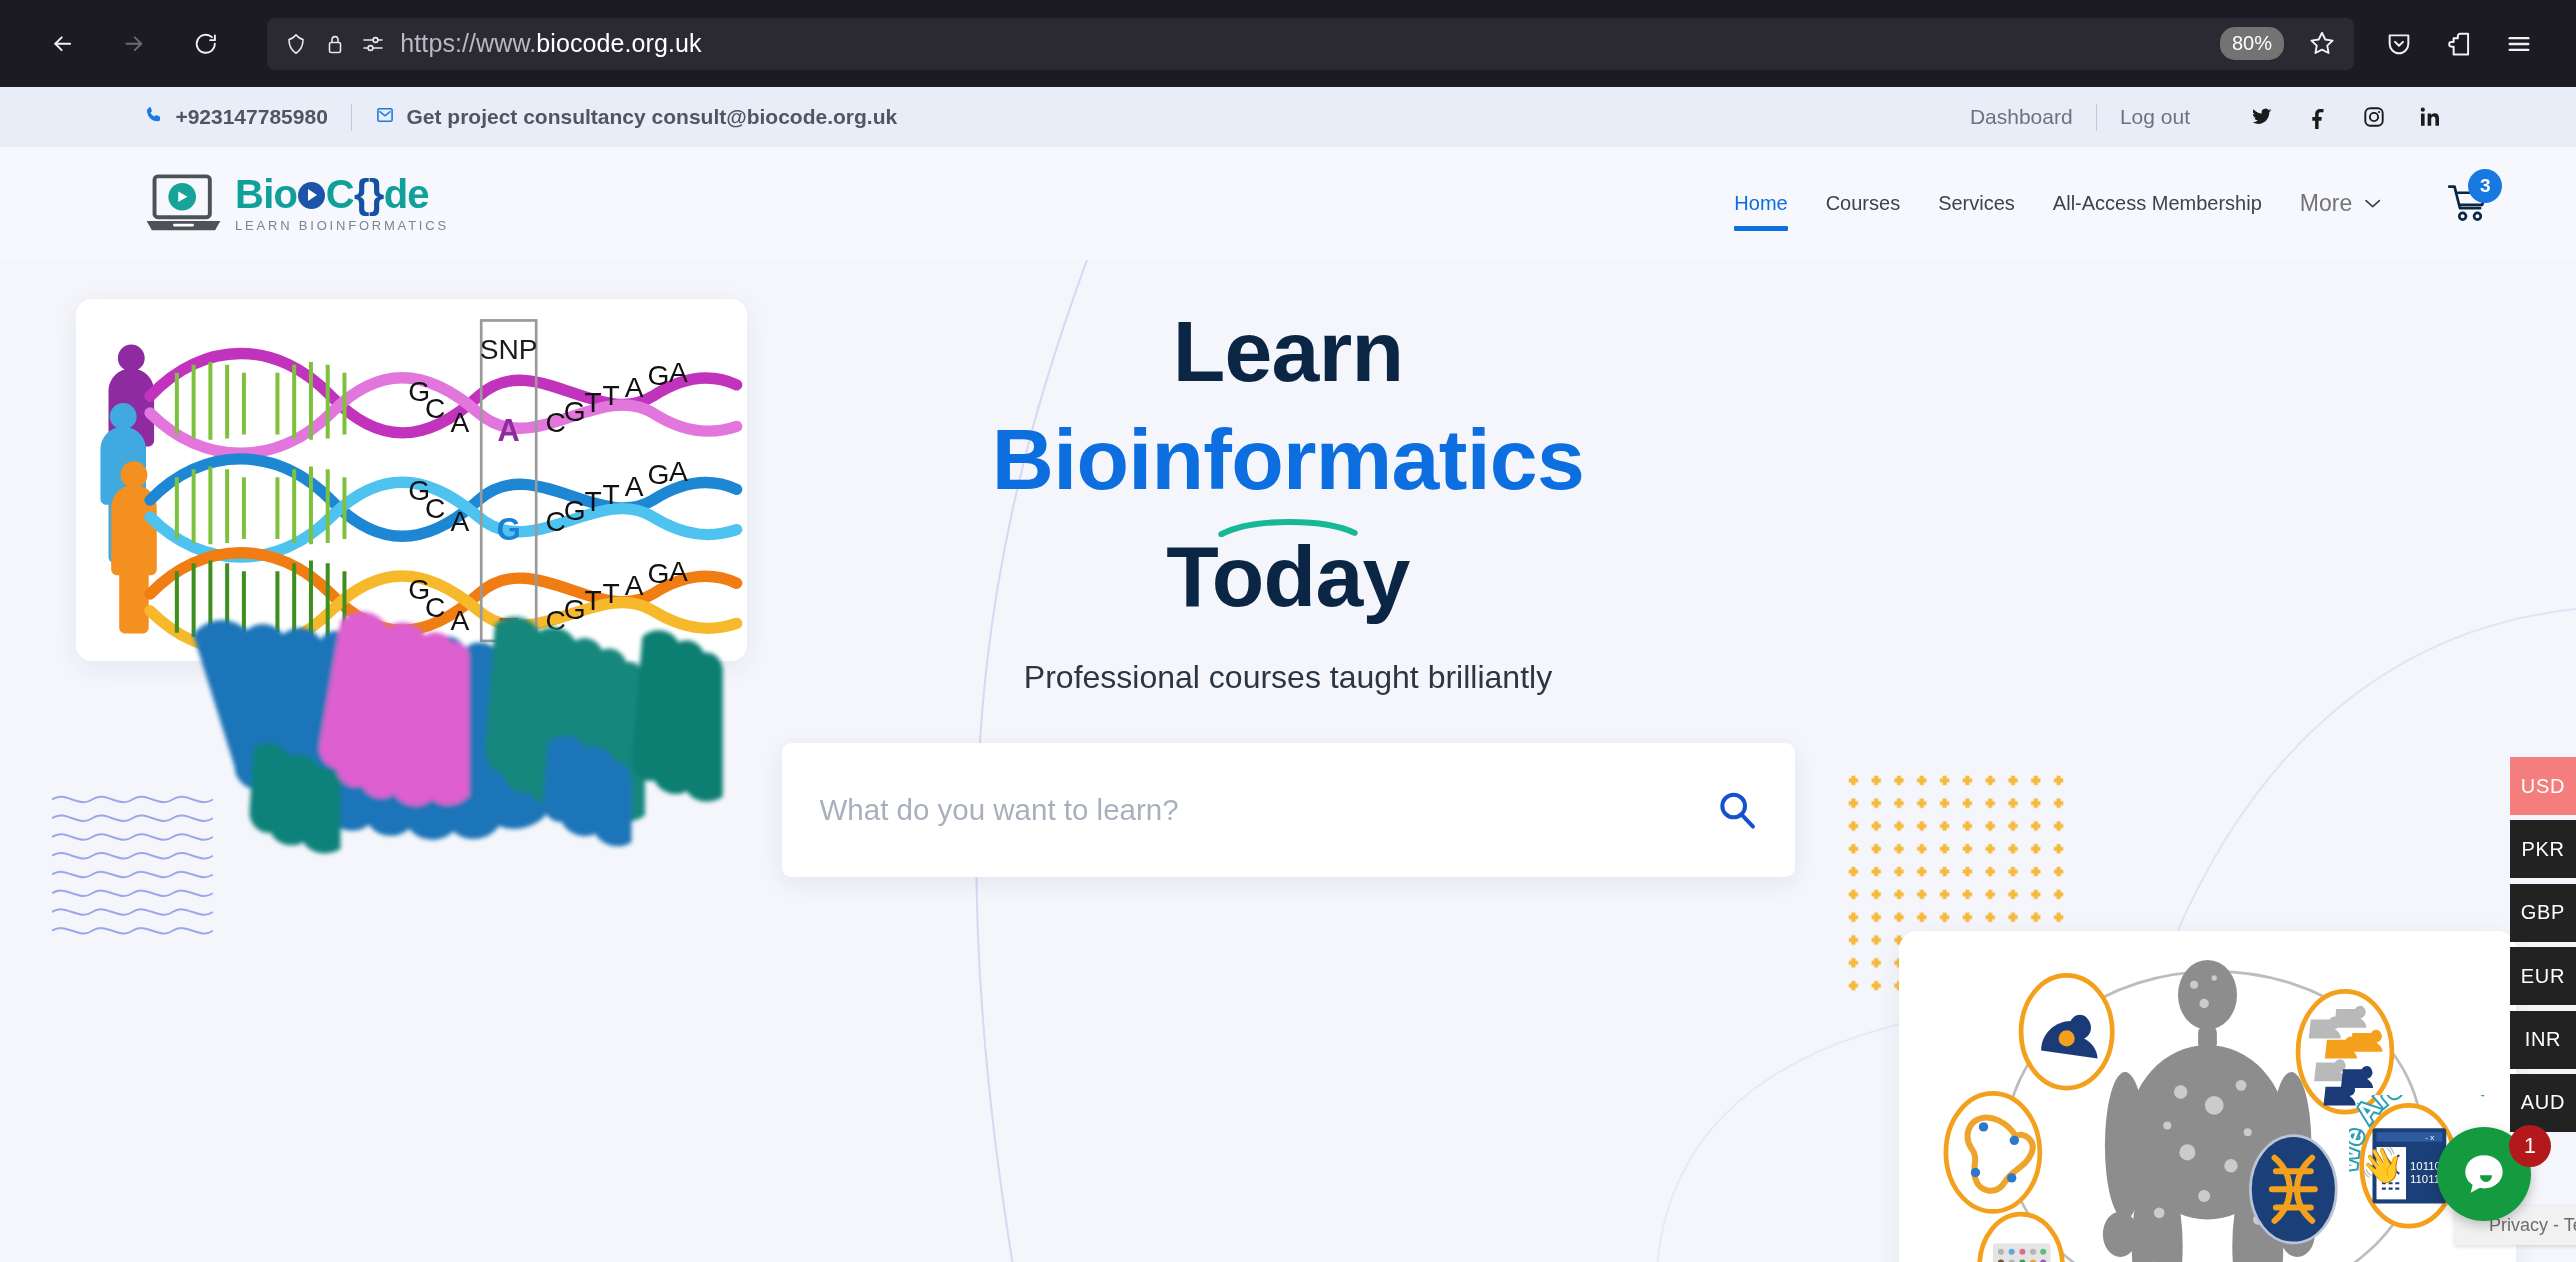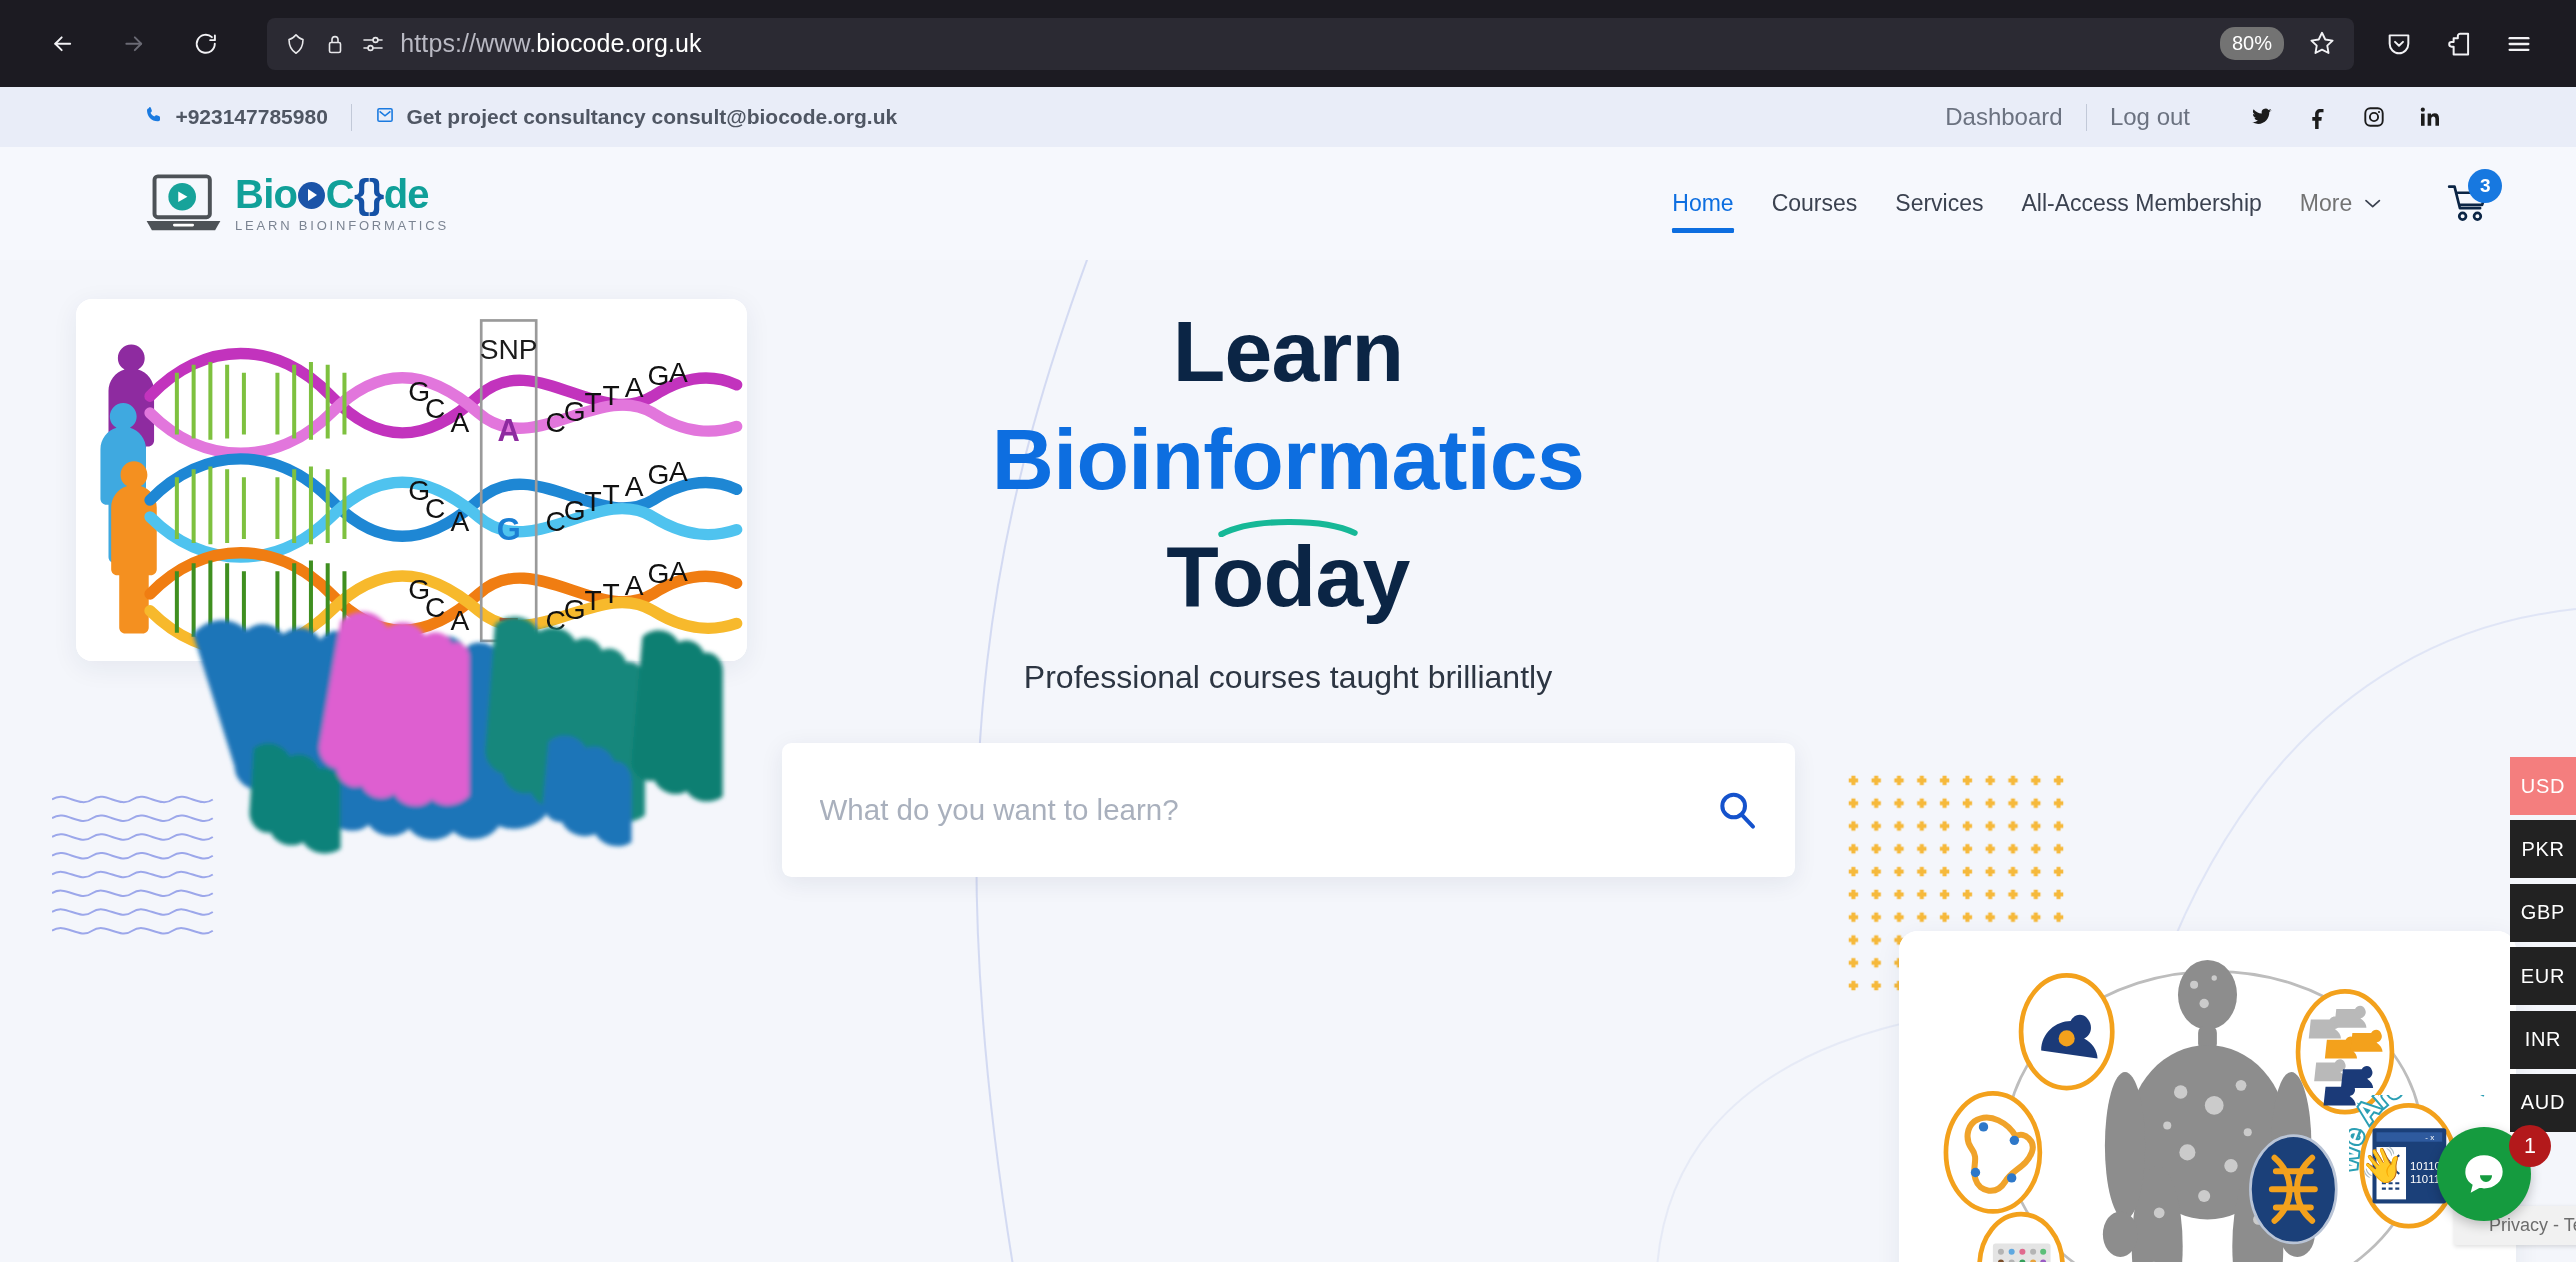--- a/index.html
+++ b/index.html
@@ -62,21 +62,21 @@
     background: #e9edf8;
     display: flex; align-items: center;
     padding: 0 134px 0 144px;
     font-size: 21px;
     color: #5d6470;
   }
   .util-left { display: flex; align-items: center; }
   .util-item { display: flex; align-items: center; gap: 11.4px; font-weight: 600; color: #4f5663; white-space: nowrap; }
   .util-sep { width: 1.3px; height: 27px; background: #c2c9d8; margin: 0 23px; }
   .util-right { margin-left: auto; display: flex; align-items: center; }
-  .util-link { color: #6b7280; font-weight: 400; font-size: 24px; white-space: nowrap; }
+  .util-link { color: #6b7280; font-weight: 400; font-size: 21px; white-space: nowrap; }
   .social { display: flex; align-items: center; gap: 32px; margin-left: 60px; }
   .social svg { width: 24px; height: 24px; display: block; }
 
   
   .site-header {
     height: 113px;
     background: #f6f8fd;
     display: flex; align-items: center;
     padding: 0 87px 0 144px;
     position: relative;
@@ -110,21 +110,21 @@
     border-bottom: 6px solid transparent;
   }
   .logo-tag {
     font-size: 13px; color: #7b8492;
     letter-spacing: 2.8px; margin-top: 4.7px;
     font-weight: 400;
   }
 
   .main-nav { margin-left: auto; display: flex; align-items: center; gap: 0; }
   .nav-link {
-    font-size: 23px; color: #3b4250;
+    font-size: 20px; color: #3b4250;
     padding: 0 19px;
     position: relative;
     white-space: nowrap;
   }
   .nav-link.active { color: #0d6ee0; }
   .nav-link.active .nav-underline {
     position: absolute; left: 19px; right: 19px; bottom: -16px;
     height: 4.7px; background: #0d6ee0; border-radius: 1.3px;
   }
   .nav-more { display: flex; align-items: center; gap: 11.4px; padding: 0 19px; font-size: 23px; color: #737373; }

